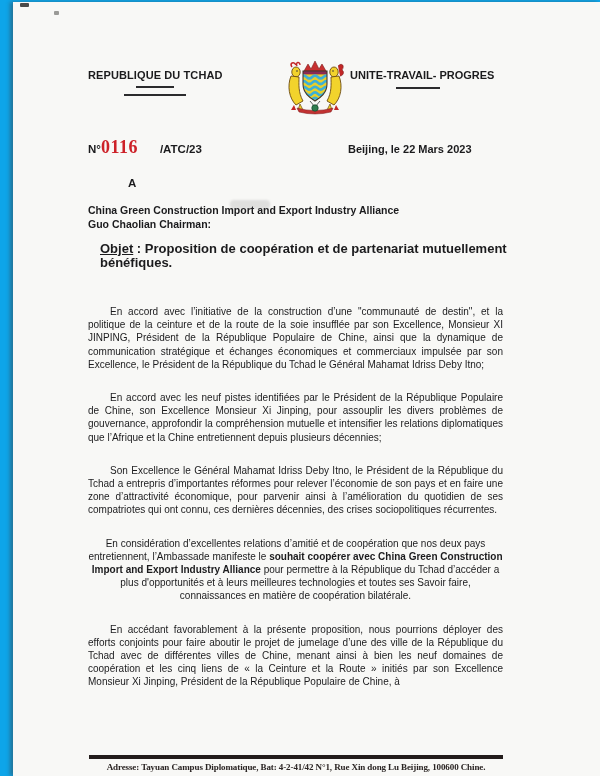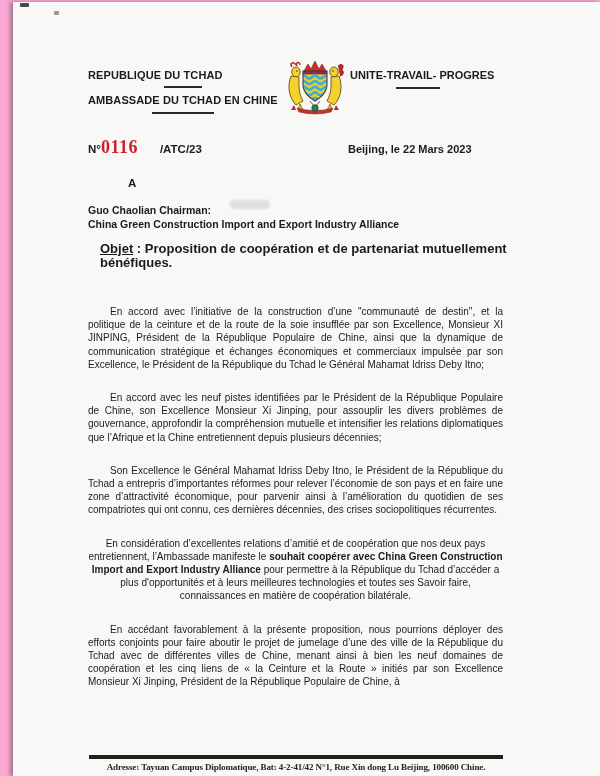--- a/index.html
+++ b/index.html
@@ -1,18 +1,18 @@
 <!DOCTYPE html>
 <html><head>
 <meta charset="utf-8">
 <style>
   html,body{margin:0;padding:0;}
   .stage{
     position:relative;width:600px;height:776px;overflow:hidden;
-    background:#f9a8d4;
+    background:#0ea5e9;
     font-family:"Liberation Sans",sans-serif;
     color:#1b1b1d;
   }
   .paper{
     position:absolute;left:13px;top:2px;width:587px;height:774px;
     background:#f8f8f6;
     box-shadow:-3px 0 4px rgba(60,58,55,.45);
   }
   .mark1{position:absolute;left:7px;top:1px;width:9px;height:4px;background:#4a4a4a;border-radius:1px;}
   .mark2{position:absolute;left:41px;top:9px;width:5px;height:4px;background:#9a9a97;border-radius:1px;}
@@ -67,21 +67,20 @@
 
     <div class="mark1"></div>
     <div class="mark2"></div>
 
     <div class="lh-left">
       <div class="hgroup left">
         <div class="htext">REPUBLIQUE DU TCHAD</div>
         <div class="rule rule-sm"></div>
       </div>
       <div class="hgroup left">
-        <div class="htext">AMBASSADE DU TCHAD EN CHINE</div>
         <div class="rule rule-md"></div>
       </div>
     </div>
 
     <div class="emblem">
       <svg width="62" height="56" viewBox="0 0 62 56" xmlns="http://www.w3.org/2000/svg">
         <defs>
           <clipPath id="shieldClip">
             <path d="M19,11 h24 v13 c0,9 -6.5,13.5 -12,17 c-5.5,-3.5 -12,-8 -12,-17 z"></path>
           </clipPath>
@@ -136,22 +135,22 @@
     </div>
 
     <div class="refline">
       <span class="pre">N°</span><span class="num">0116</span><span class="suf">/ATC/23</span>
     </div>
 
     <div class="dateline">Beijing, le 22 Mars 2023</div>
 
     <div class="to-a">A</div>
     <div class="addressee">
+      <div>China Green Construction Import and Export Industry Alliance</div>
       <div>Guo Chaolian Chairman:</div>
-      <div>China Green Construction Import and Export Industry Alliance</div>
     </div>
     <div class="smudge"></div>
 
     <div class="subject">
       <span class="u">Objet</span><span> : Proposition de coopération et de partenariat mutuellement bénéfiques.</span>
     </div>
 
     <div class="body-text">
       <p class="just">En accord avec l’initiative de la construction d’une "communauté de destin", et la politique de la ceinture et de la route de la soie insufflée par son Excellence, Monsieur XI JINPING, Président de la République Populaire de Chine, ainsi que la dynamique de communication stratégique et échanges économiques et commerciaux impulsée par son Excellence, le Président de la République du Tchad le Général Mahamat Idriss Deby Itno;</p>
       <p class="just">En accord avec les neuf pistes identifiées par le Président de la République Populaire de Chine, son Excellence Monsieur Xi Jinping, pour assouplir les divers problèmes de gouvernance, approfondir la compréhension mutuelle et intensifier les relations diplomatiques que l’Afrique et la Chine entretiennent depuis plusieurs décennies;</p>

